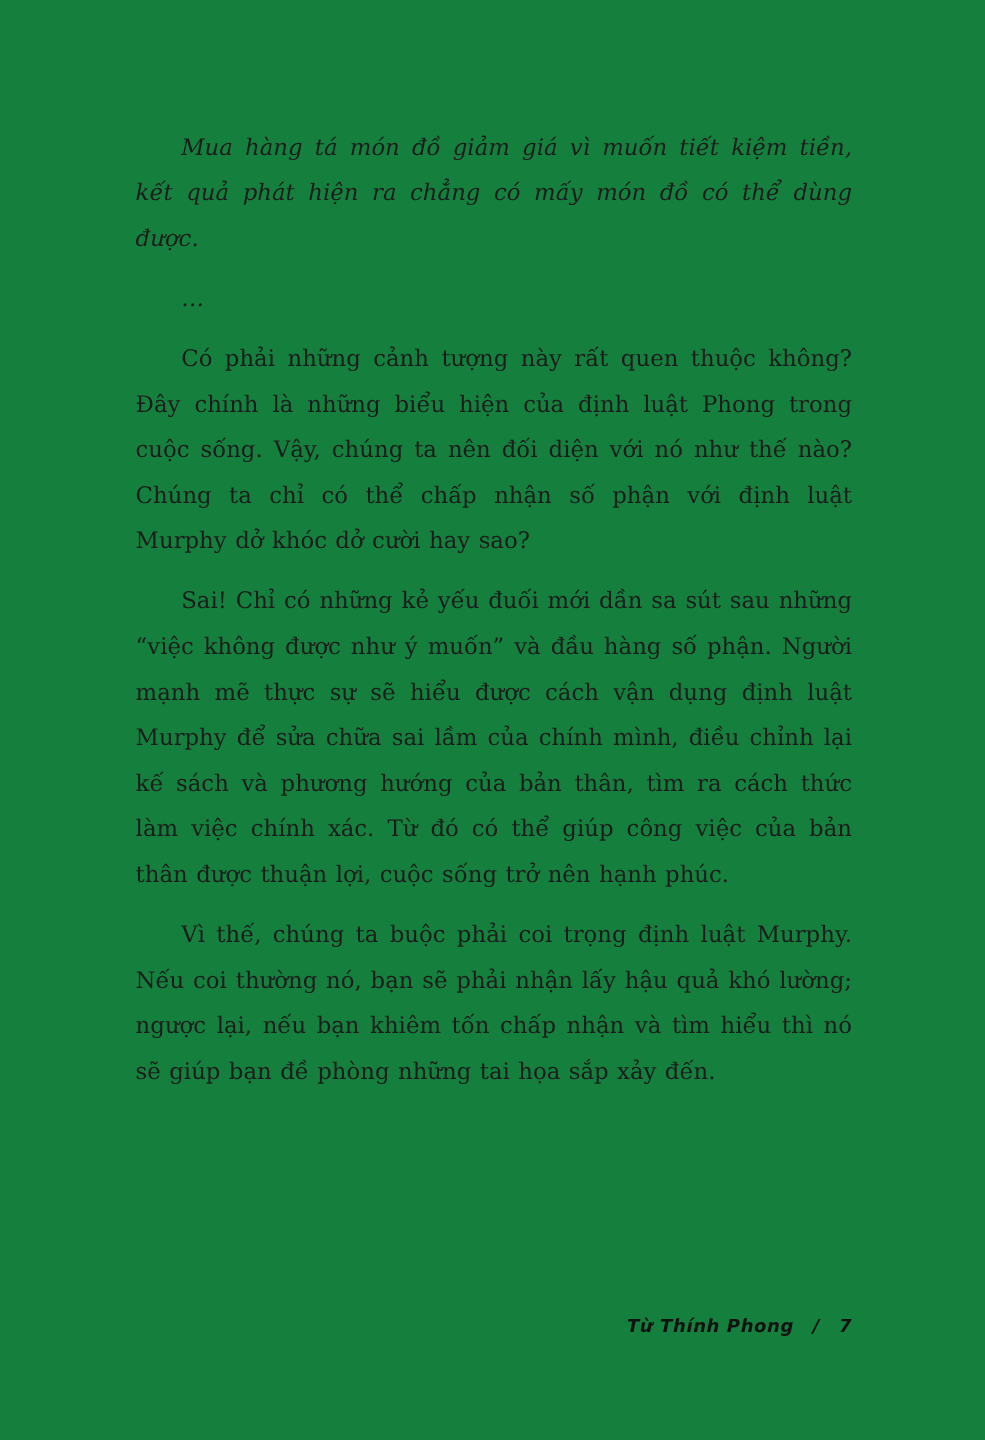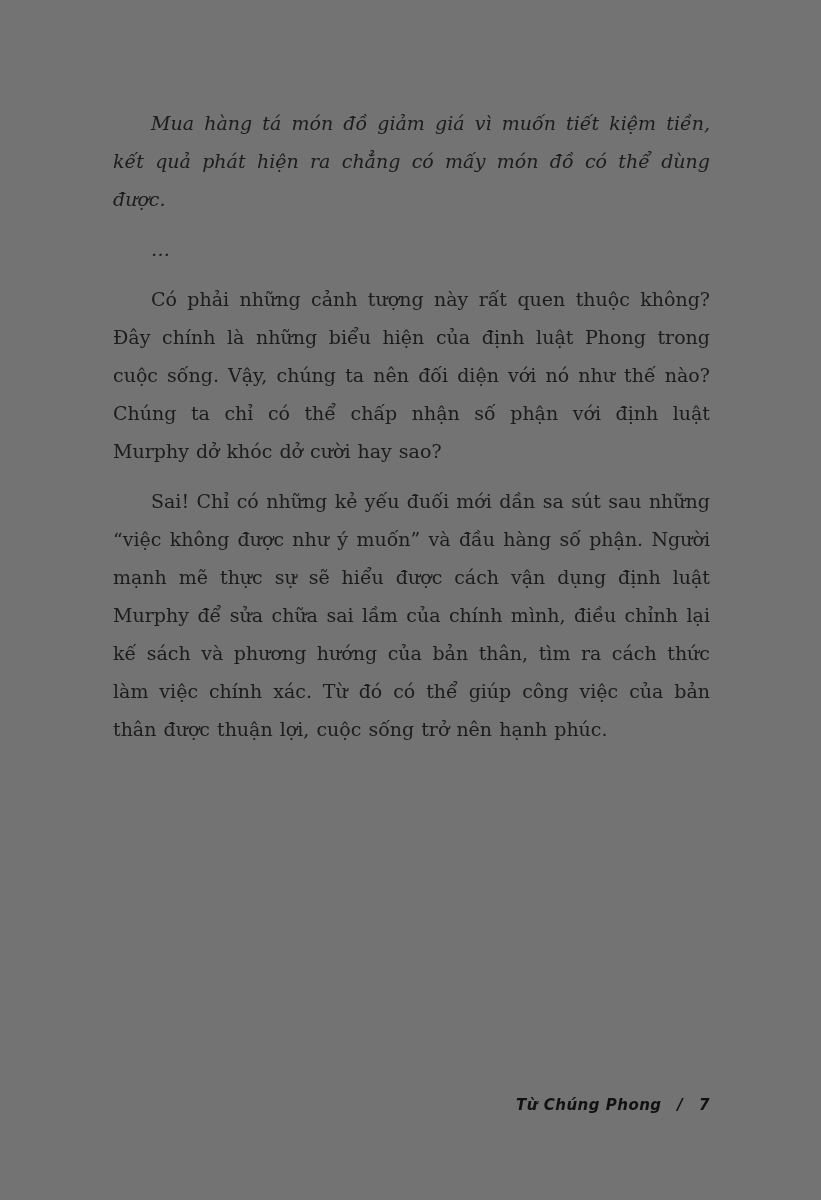--- a/index.html
+++ b/index.html
@@ -4,21 +4,21 @@
 <style>
   html, body {
     margin: 0;
     padding: 0;
     background: #ffffff;
   }
   .book-page {
     position: relative;
     width: 821px;
     height: 1200px;
-    background: #737373;
+    background: #15803d;
     overflow: hidden;
     font-family: "DejaVu Serif", "Liberation Serif", serif;
     color: #1c1c1c;
   }
   .page-content {
     position: absolute;
     top: 104px;
     left: 113px;
     width: 597px;
   }
@@ -52,20 +52,21 @@
 </style>
 </head>
 <body>
 
 <div class="book-page">
   <div class="page-content">
     <p class="para italic">Mua hàng tá món đồ giảm giá vì muốn tiết kiệm tiền, kết quả phát hiện ra chẳng có mấy món đồ có thể dùng được.</p>
     <p class="para italic">…</p>
     <p class="para">Có phải những cảnh tượng này rất quen thuộc không? Đây chính là những biểu hiện của định luật Phong trong cuộc sống. Vậy, chúng ta nên đối diện với nó như thế nào? Chúng ta chỉ có thể chấp nhận số phận với định luật Murphy dở khóc dở cười hay sao?</p>
     <p class="para">Sai! Chỉ có những kẻ yếu đuối mới dần sa sút sau những “việc không được như ý muốn” và đầu hàng số phận. Người mạnh mẽ thực sự sẽ hiểu được cách vận dụng định luật Murphy để sửa chữa sai lầm của chính mình, điều chỉnh lại kế sách và phương hướng của bản thân, tìm ra cách thức làm việc chính xác. Từ đó có thể giúp công việc của bản thân được thuận lợi, cuộc sống trở nên hạnh phúc.</p>
+    <p class="para">Vì thế, chúng ta buộc phải coi trọng định luật Murphy. Nếu coi thường nó, bạn sẽ phải nhận lấy hậu quả khó lường; ngược lại, nếu bạn khiêm tốn chấp nhận và tìm hiểu thì nó sẽ giúp bạn đề phòng những tai họa sắp xảy đến.</p>
   </div>
 
   <div class="page-footer">
-    <span>Từ Chúng Phong</span>
+    <span>Từ Thính Phong</span>
     <span class="sep">/</span>
     <span>7</span>
   </div>
 </div>
 
 </body></html>

